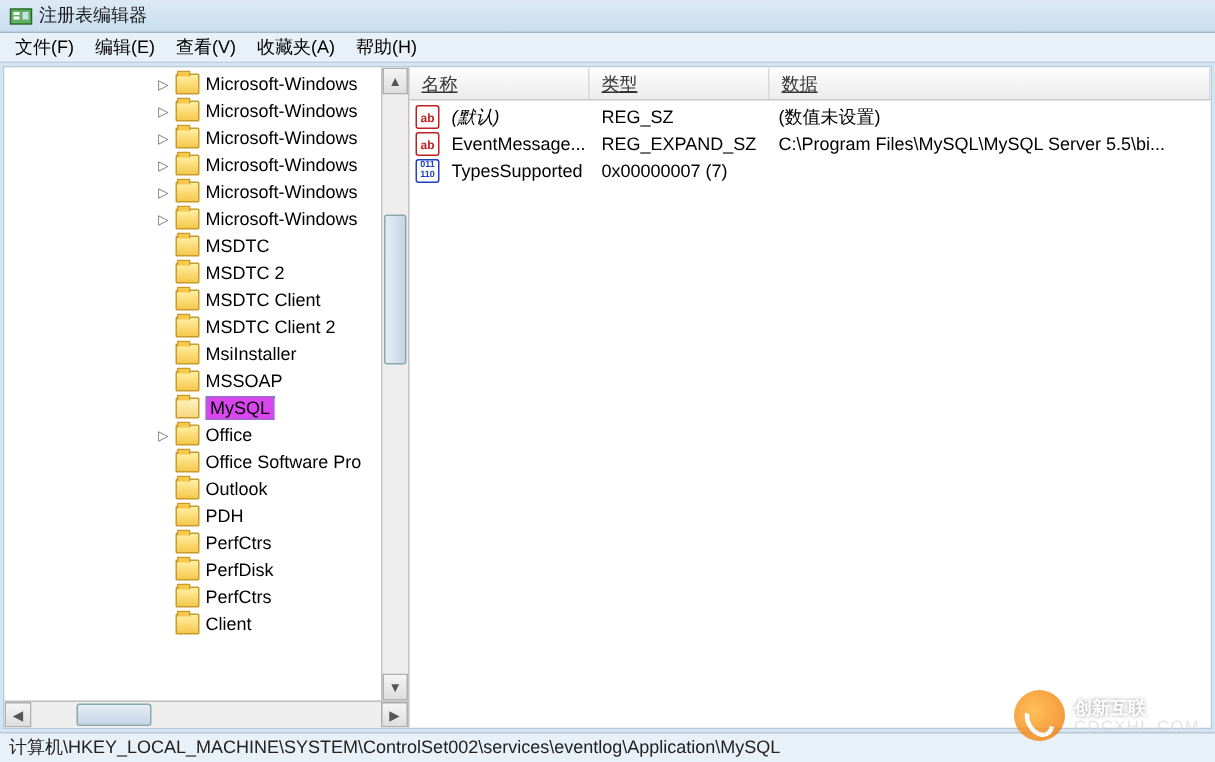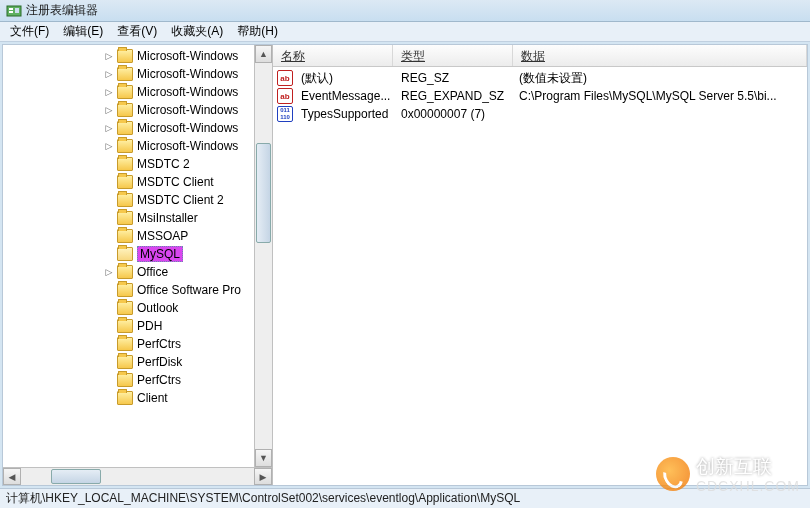--- a/index.html
+++ b/index.html
@@ -47,22 +47,22 @@
 .list-row .val-icon { width: 16px; height: 16px; margin-right: 4px; display: flex; align-items: center; justify-content: center; border: 1px solid; border-radius: 2px; font-size: 8px; font-weight: bold; }
 .val-icon.sz { border-color: #c02020; background: #fff; color: #c02020; }
 .val-icon.dw { border-color: #2040c0; background: #fff; color: #2040c0; }
 .list-row .col { padding: 0 4px; overflow: hidden; text-overflow: ellipsis; white-space: nowrap; }
 
 .statusbar { height: 20px; background: #e8f0f8; border-top: 1px solid #b8c8d8; display: flex; align-items: center; padding: 0 6px; color: #222; position: absolute; bottom: 0; left: 0; right: 0; }
 
 .watermark { position: absolute; right: 10px; bottom: 14px; opacity: 0.8; display: flex; align-items: center; gap: 6px; pointer-events: none; }
 .watermark .mark { width: 34px; height: 34px; border-radius: 50%; background: radial-gradient(circle at 40% 40%, #ffb030, #f07000); position: relative; }
 .watermark .mark::after { content: ""; position: absolute; top: 8px; left: 8px; width: 12px; height: 18px; border: 3px solid #fff; border-right-color: transparent; border-top-color: transparent; border-radius: 50%; transform: rotate(-30deg); }
-.watermark .text { color: #fff; font-size: 19px; font-weight: normal; text-shadow: 0 0 3px rgba(0,0,0,.5); }
-.watermark .sub { color: #ddd; font-size: 14px; letter-spacing: 1px; margin-top: -2px; }
+.watermark .text { color: #fff; font-size: 12px; font-weight: bold; text-shadow: 0 0 3px rgba(0,0,0,.5); }
+.watermark .sub { color: #ddd; font-size: 11px; letter-spacing: 1px; margin-top: -2px; }
 
 .reg-icon-svg { width: 16px; height: 16px; }
 </style>
 </head>
 <body>
 
 <div class="titlebar">
   <span class="icon">
     <svg class="reg-icon-svg" viewBox="0 0 16 16">
         <rect x="1" y="3" width="14" height="10" fill="#5fb05f" stroke="#2a6a2a"></rect>
@@ -120,20 +120,26 @@
           <div class="tree-row">
             <span style="display: inline-block; width: 96px; height: 100%; border-left: 1px dotted transparent;"></span>
             <span class="expander">▷</span>
             <span class="folder"></span>
             <span class="label">Microsoft-Windows</span>
           </div>
           <div class="tree-row">
             <span style="display: inline-block; width: 96px; height: 100%; border-left: 1px dotted transparent;"></span>
             <span class="expander"></span>
             <span class="folder"></span>
+            <span class="label">MSDTC</span>
+          </div>
+          <div class="tree-row">
+            <span style="display: inline-block; width: 96px; height: 100%; border-left: 1px dotted transparent;"></span>
+            <span class="expander"></span>
+            <span class="folder"></span>
             <span class="label">MSDTC 2</span>
           </div>
           <div class="tree-row">
             <span style="display: inline-block; width: 96px; height: 100%; border-left: 1px dotted transparent;"></span>
             <span class="expander"></span>
             <span class="folder"></span>
             <span class="label">MSDTC Client</span>
           </div>
           <div class="tree-row">
             <span style="display: inline-block; width: 96px; height: 100%; border-left: 1px dotted transparent;"></span>
@@ -227,21 +233,21 @@
 
   <div class="list-pane">
     <div class="list-header">
       <div class="col col-name">名称</div>
       <div class="col col-type">类型</div>
       <div class="col col-data">数据</div>
     </div>
     <div class="list-body" id="list-body">
         <div class="list-row">
           <span class="val-icon sz">ab</span>
-          <span class="col col-name" style="width: 100px;">(默认)</span>
+          <span class="col col-name" style="width: 100px; font-style: italic;">(默认)</span>
           <span class="col col-type" style="width: 118px;">REG_SZ</span>
           <span class="col col-data" style="flex: 1 1 0%;">(数值未设置)</span>
         </div>
         <div class="list-row">
           <span class="val-icon sz">ab</span>
           <span class="col col-name" style="width: 100px;">EventMessage...</span>
           <span class="col col-type" style="width: 118px;">REG_EXPAND_SZ</span>
           <span class="col col-data" style="flex: 1 1 0%;">C:\Program Files\MySQL\MySQL Server 5.5\bi...</span>
         </div>
         <div class="list-row">

